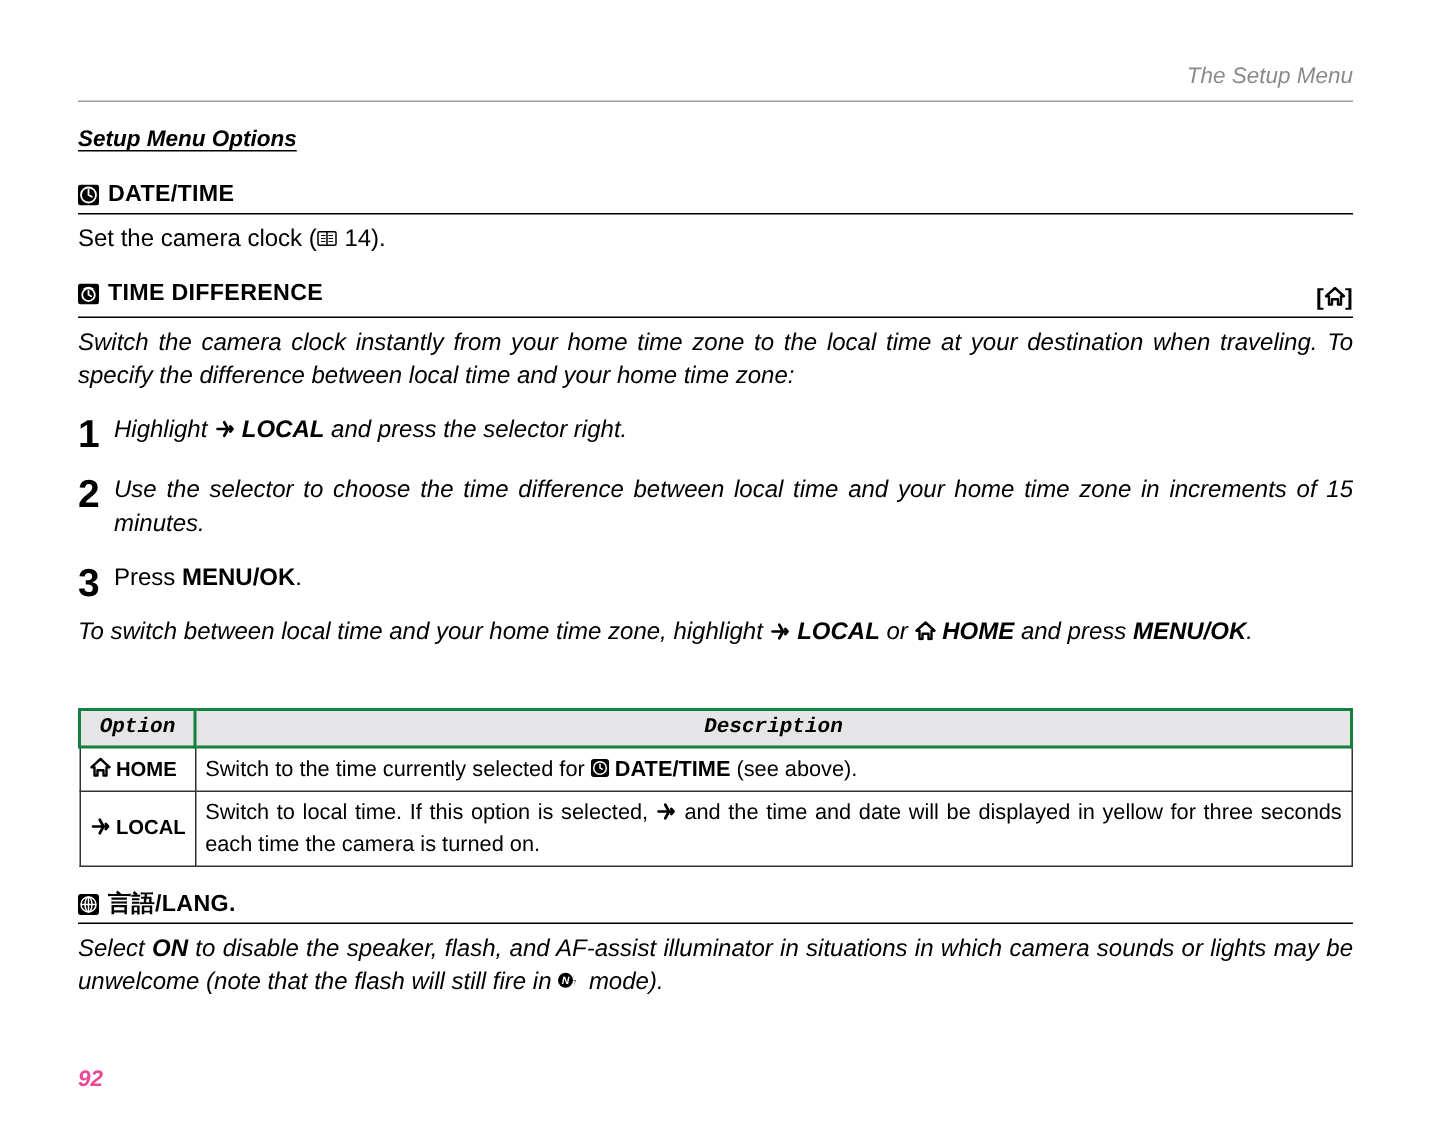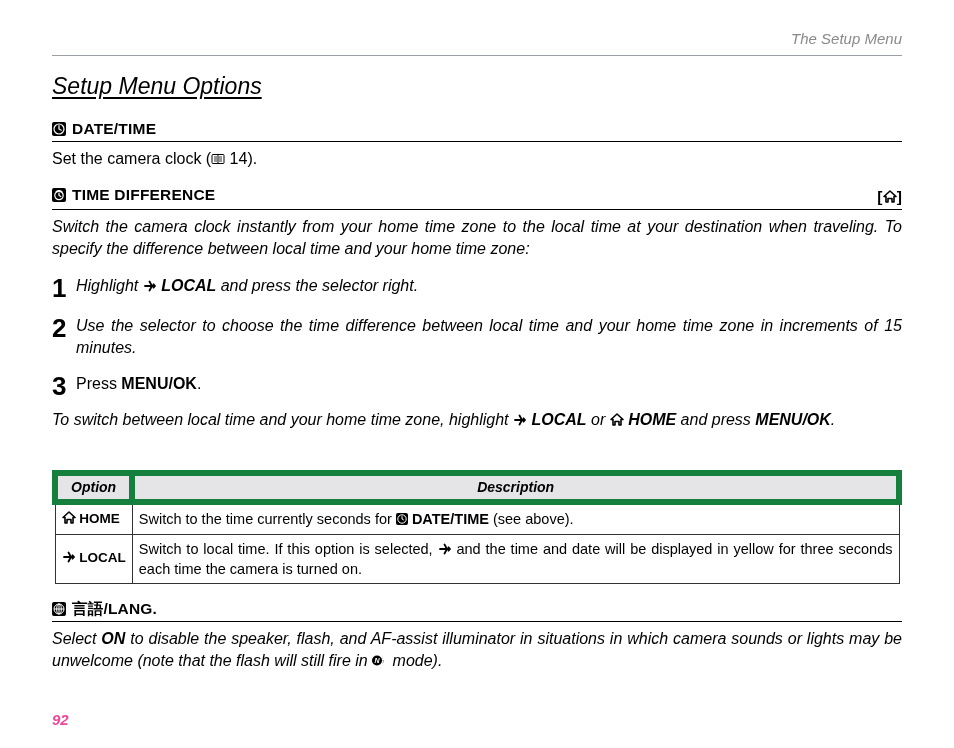--- a/index.html
+++ b/index.html
@@ -9,38 +9,38 @@
     background: #fff;
     font-family: "Myriad Pro", "Segoe UI", Arial, sans-serif;
     color: #000;
     width: 954px;
     height: 748px;
     position: relative;
     font-size: 16px;
     line-height: 1.4;
   }
   .page {
-    padding: 28px 52px 20px 52px;
+    padding: 40px 52px 20px 52px;
   }
   .running-head {
     text-align: right;
     font-style: italic;
     color: #8a8a8e;
     font-size: 15px;
     margin-bottom: 6px;
   }
   hr.top-rule {
     border: none;
     border-top: 1px solid #9aa0a6;
     margin: 0 0 14px 0;
   }
   h2.section-title {
     font-style: italic;
-    font-weight: 400;
-    font-size: 23px;
+    font-weight: 700;
+    font-size: 15px;
     margin: 0 0 2px 0;
     text-decoration: underline;
     text-underline-offset: 3px;
   }
   .intro {
     margin: 6px 0 12px 0;
   }
   .columns {
     display: flex;
     gap: 28px;
@@ -101,23 +101,24 @@
   table.opt {
     border-collapse: collapse;
     width: 100%;
     font-size: 14.5px;
     margin-bottom: 8px;
   }
   table.opt th {
     background: #e5e5e7;
     font-style: italic;
     font-weight: 700;
-    border: 6px solid #15803d;
+    border: 2px solid #15803d;
     padding: 2px 6px;
     font-size: 14px;
+    font-family: Liberation Mono, monospace;
   }
   table.opt td {
     border: 1px solid #333;
     padding: 4px 6px;
     vertical-align: middle;
     text-align: justify;
   }
   table.opt td.opt-cell {
     font-weight: 700;
     white-space: nowrap;
@@ -289,21 +290,21 @@
           <tr>
             <td class="opt-cell">
               <span class="inline-ico">
                   <svg width="14" height="13" viewBox="0 0 14 13">
                     <use href="#i-home"></use>
                   </svg>
                 </span>
               <span class="cond">HOME</span>
             </td>
             <td>
-              <span>Switch to the time currently seconds for </span><span class="inline-ico">
+              <span>Switch to the time currently selected for </span><span class="inline-ico">
                   <svg width="12" height="12">
                     <use href="#i-clock-sm"></use>
                   </svg>
                 </span>
               <span class="bold cond">DATE/TIME</span><span> (see above).</span>
             </td>
           </tr>
           <tr>
             <td class="opt-cell">
               <span class="inline-ico">

